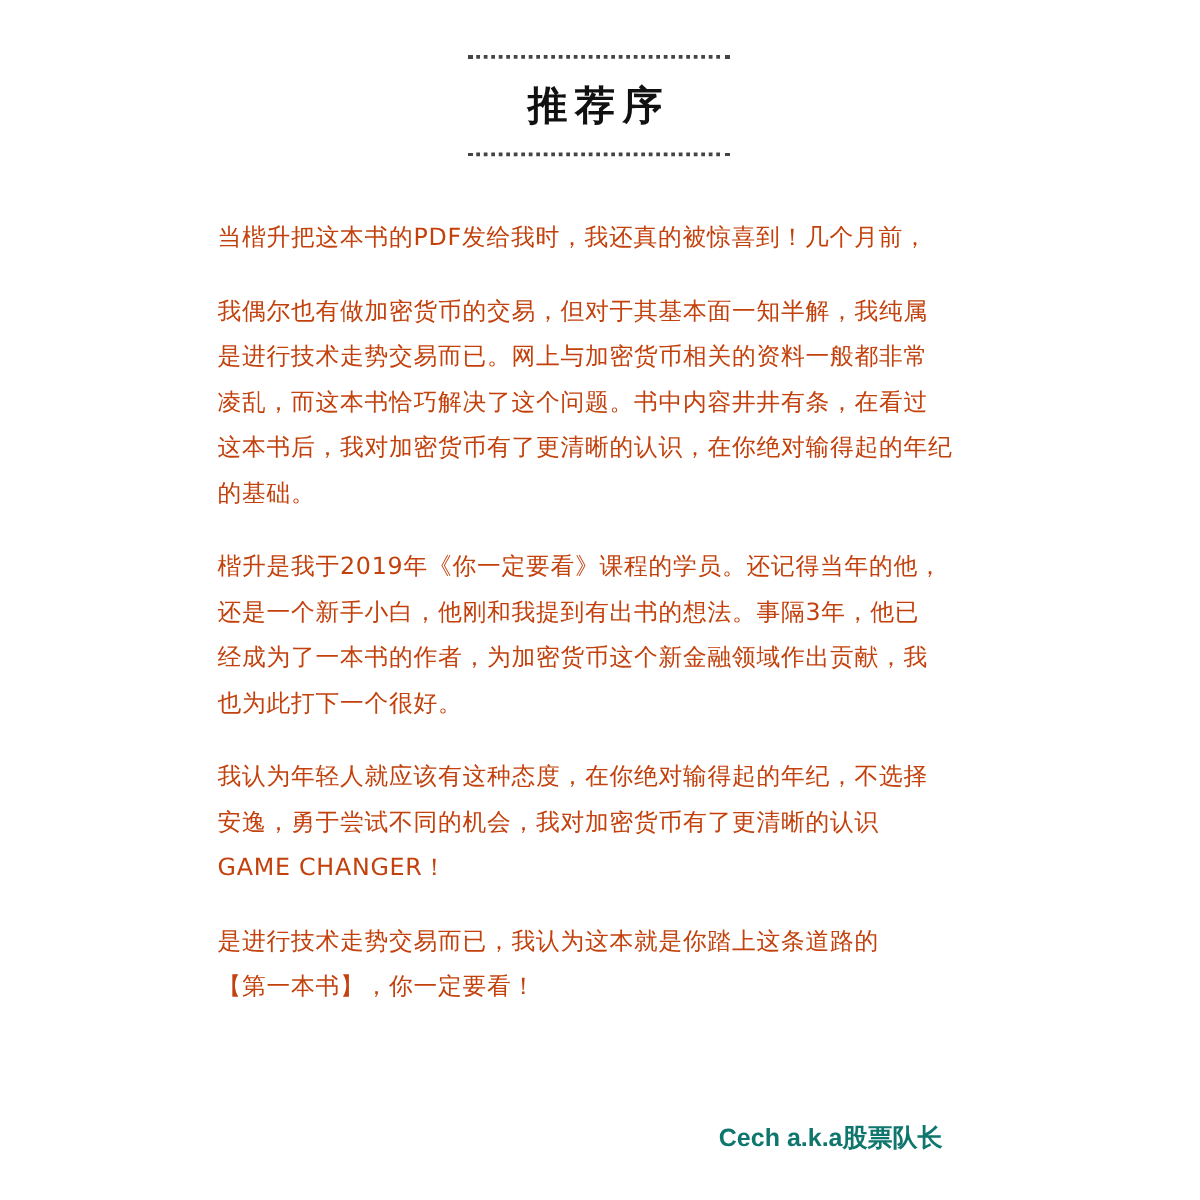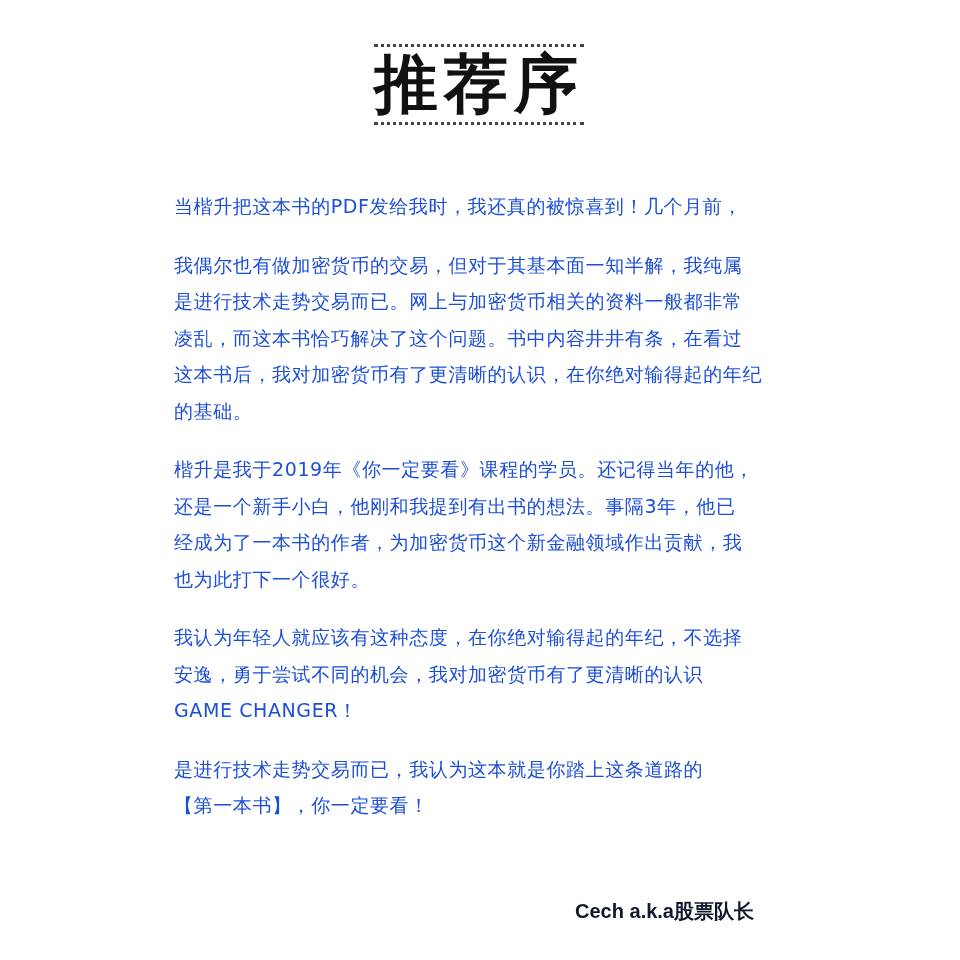--- a/index.html
+++ b/index.html
@@ -32,51 +32,51 @@
     .dotted-rule.top { top: 0; }
     .dotted-rule.bottom { top: 78px; }
     .title-text {
       position: absolute;
       left: 0;
       top: 12px;
       width: 210px;
       text-align: center;
       font-family: "DejaVu Serif", serif;
       font-weight: bold;
-      font-size: 64px;
+      font-size: 32px;
       line-height: 56px;
       color: #111111;
       letter-spacing: 6px;
     }
     .body-text {
       position: absolute;
       left: 174px;
       top: 172px;
       width: 590px;
     }
     .para {
-      margin: 16px 0 22px 0;
+      margin: 0 0 22px 0;
       font-size: 19px;
       line-height: 36.5px;
-      color: #1d4ed8;
+      color: #c2410c;
       letter-spacing: 0.6px;
       text-align: justify;
     }
     .para .line {
       display: block;
       white-space: nowrap;
     }
     .signature {
       position: absolute;
       right: 206px;
       top: 896px;
       font-family: "Liberation Sans", sans-serif;
       font-weight: bold;
       font-size: 20px;
-      color: #0f172a;
+      color: #0f766e;
       line-height: 30px;
     }
   </style>
 </head>
 <body>
 
 <div class="title-block">
   <div class="dotted-rule top"></div>
   <div class="title-text">推荐序</div>
   <div class="dotted-rule bottom"></div>

